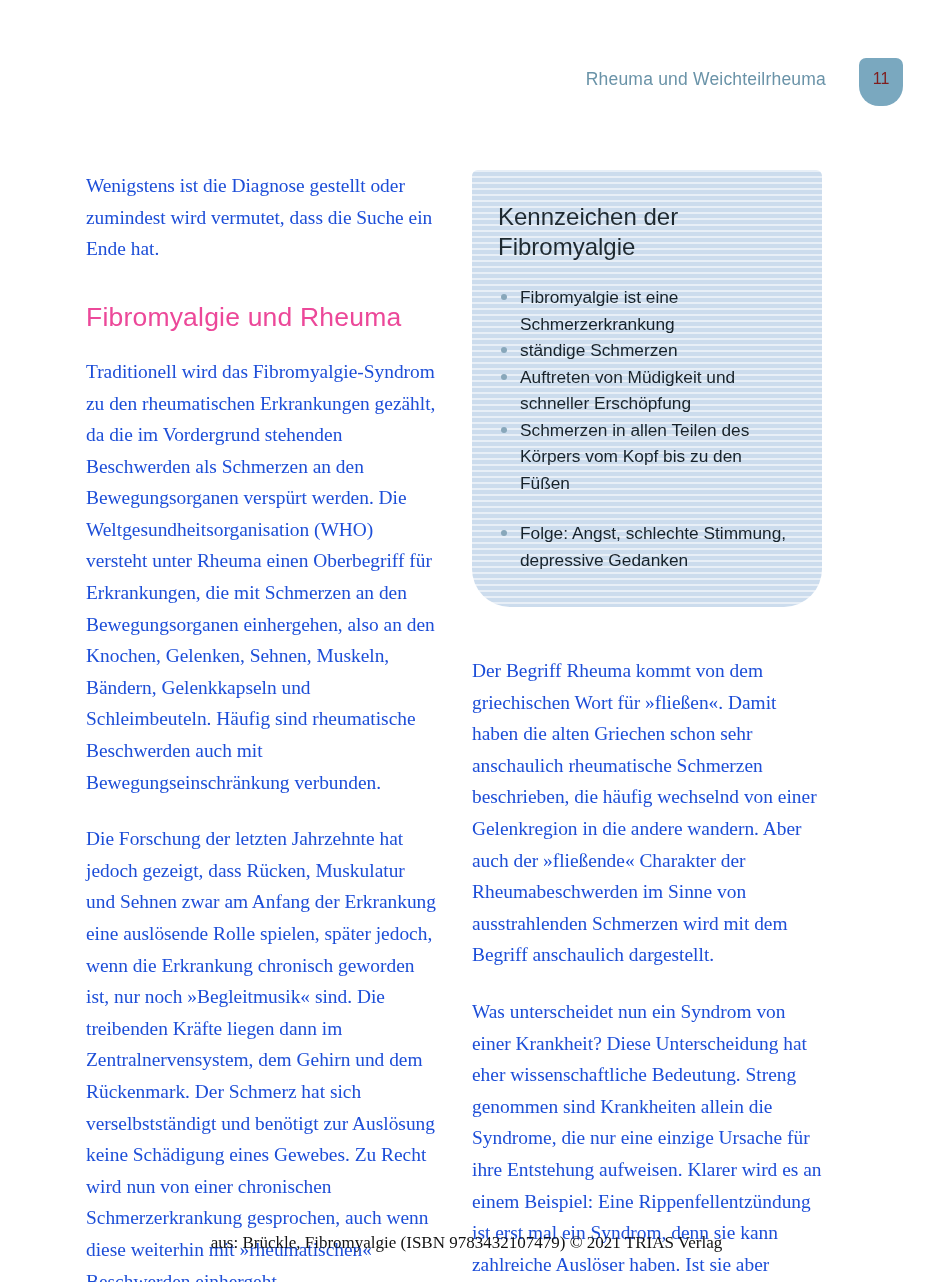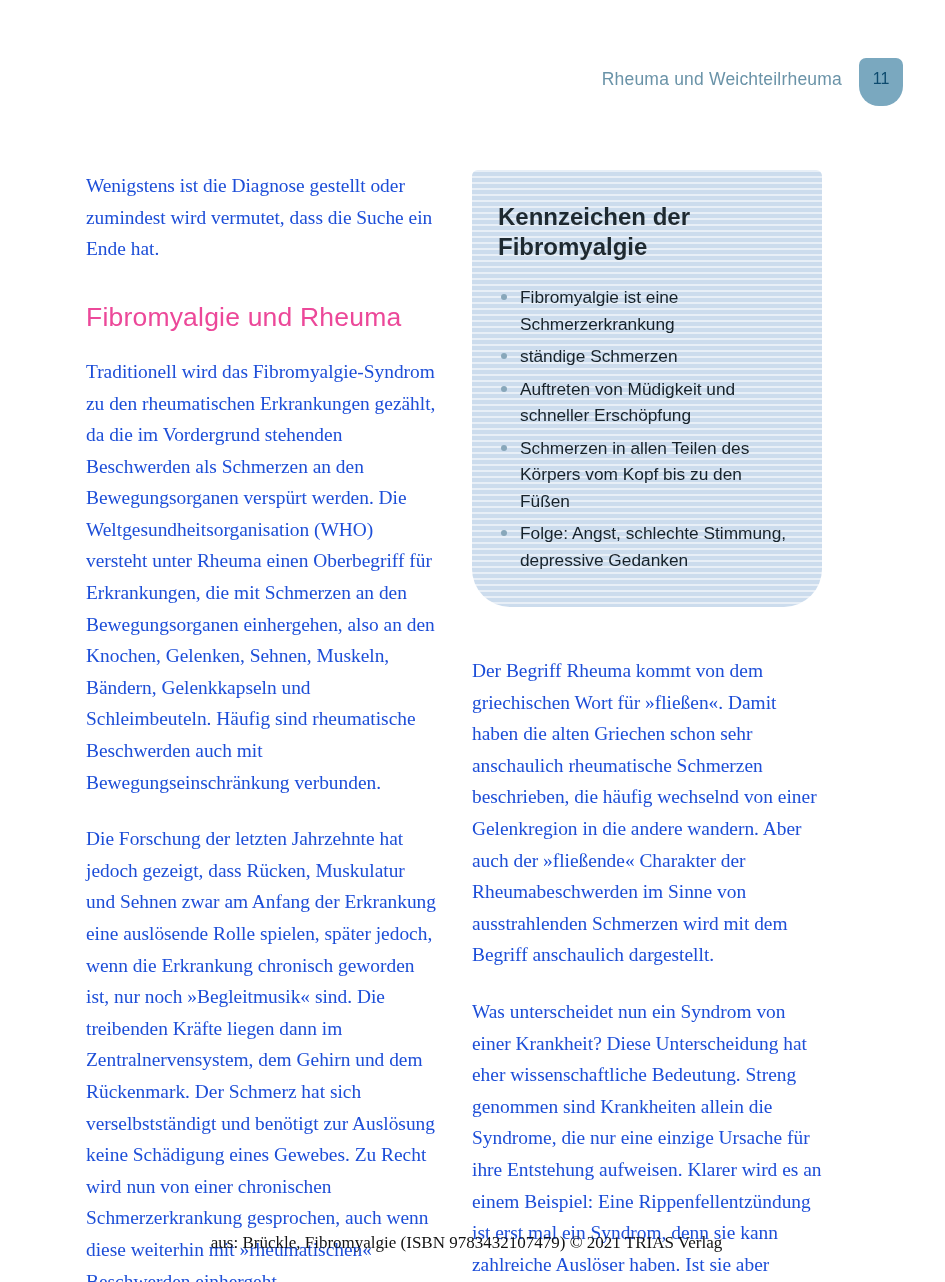--- a/index.html
+++ b/index.html
@@ -17,37 +17,37 @@
     overflow: hidden;
   }
 
   
   .page-header {
     position: absolute;
     top: 58px;
     right: 42px;
     display: flex;
     align-items: flex-start;
-    gap: 17px;
+    gap: 33px;
   }
   .header-title {
     font-family: "Liberation Sans", sans-serif;
     font-size: 17.5px;
     letter-spacing: 0.2px;
     color: #6a93a8;
     line-height: 1;
     padding-top: 13px;
     white-space: nowrap;
   }
   .page-badge {
     width: 44px;
     height: 48px;
     background: #7aa8bf;
     border-radius: 7px 7px 20px 20px;
-    color: #0c4a6e;
+    color: #7f1d1d;
     font-family: "Liberation Sans", sans-serif;
     font-size: 16px;
     display: flex;
     align-items: center;
     justify-content: center;
     padding-bottom: 6px;
     box-sizing: border-box;
   }
 
   
@@ -90,41 +90,40 @@
         rgba(255,255,255,0.55) 0px,
         rgba(255,255,255,0.55) 2px,
         rgba(255,255,255,0.00) 2px,
         rgba(255,255,255,0.00) 6px
     );
     overflow: hidden;
     margin-bottom: 48px;
   }
   .info-box-title {
     font-family: "Liberation Sans", sans-serif;
-    font-weight: bold;
+    font-weight: normal;
     font-size: 24px;
     line-height: 30px;
     color: #1e2930;
     margin: 0 0 22px 0;
   }
   .info-list {
     list-style: none;
     margin: 0;
     padding: 0;
     font-family: "Liberation Sans", sans-serif;
   }
   .info-list li {
     position: relative;
     padding-left: 22px;
-    margin-bottom: 6px;
     font-size: 17.3px;
     line-height: 26.5px;
     color: #17222a;
   }
-  .info-list li:last-child { margin-bottom: 0; }
+  .info-list li:last-child { margin-bottom: 0; margin-top: 24px; }
   .info-list li .bullet-dot {
     position: absolute;
     left: 3px;
     top: 10px;
     width: 6px;
     height: 6px;
     border-radius: 50%;
     background: #88a7ba;
   }
 

